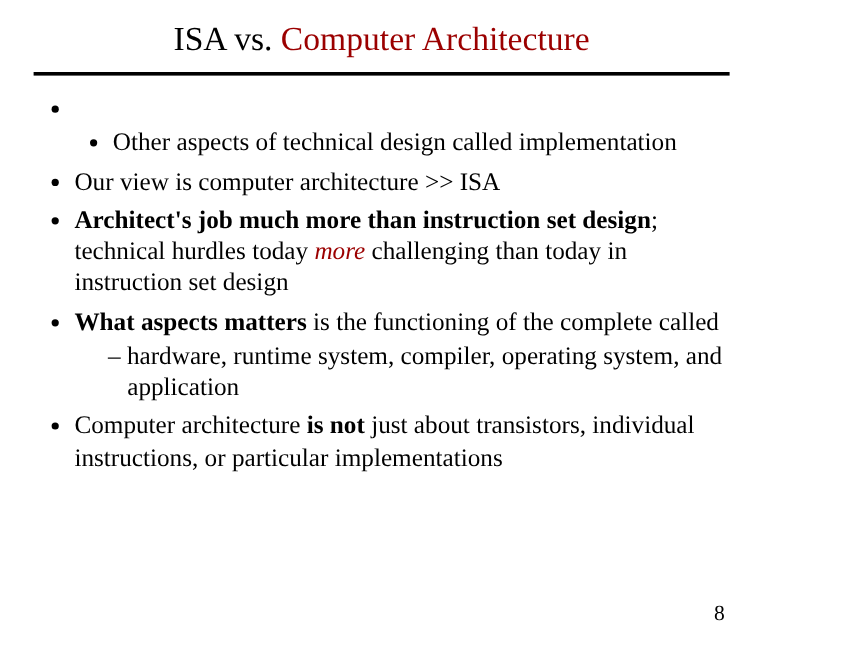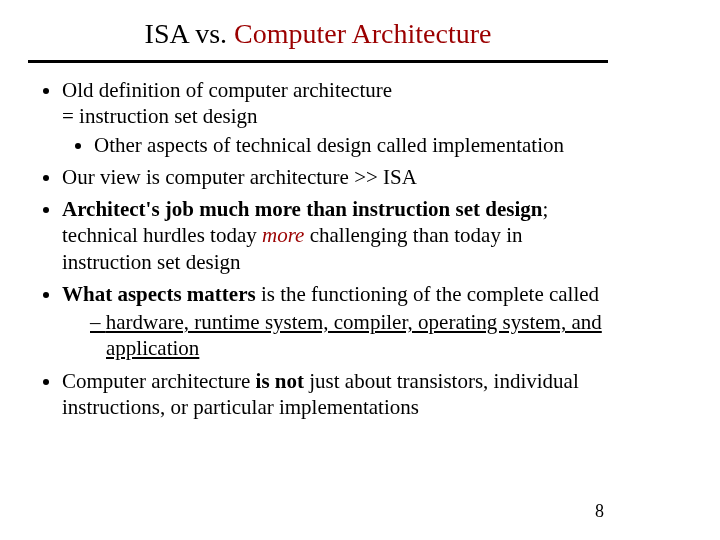--- a/index.html
+++ b/index.html
@@ -45,21 +45,20 @@
     padding-left: 32px;
   }
   ul.sub > li {
     font-size: 21px;
     line-height: 1.25;
   }
   ul.dash {
     list-style: none;
     margin: 2px 0 0 0;
     padding-left: 28px;
-    text-decoration: underline;
   }
   ul.dash > li {
     font-size: 21px;
     line-height: 1.25;
     text-indent: -16px;
     padding-left: 16px;
   }
   ul.dash > li::before {
     content: "– ";
   }
@@ -86,22 +85,21 @@
 
   <h1 class="title">
     <span>ISA vs. </span><span class="accent">Computer Architecture</span>
   </h1>
 
   <hr class="rule">
 
   <ul class="top">
 
     <li>
-      <span>Old definition of computer architecture</span><br>
-      <span>= instruction set design</span>
+      <br>
       <ul class="sub">
         <li>Other aspects of technical design called implementation</li>
       </ul>
     </li>
 
     <li>Our view is computer architecture &gt;&gt; ISA</li>
 
     <li>
       <b>Architect's job much more than instruction set design</b><span>; technical hurdles today </span><span class="accent-italic">more</span><span> challenging than today in instruction set design</span>
     </li>

